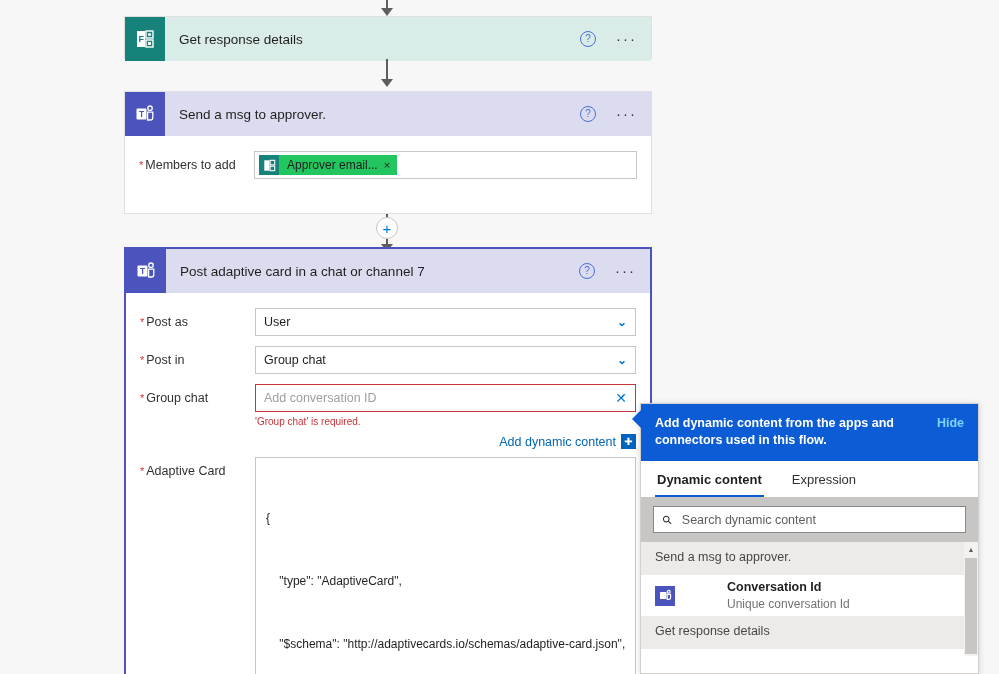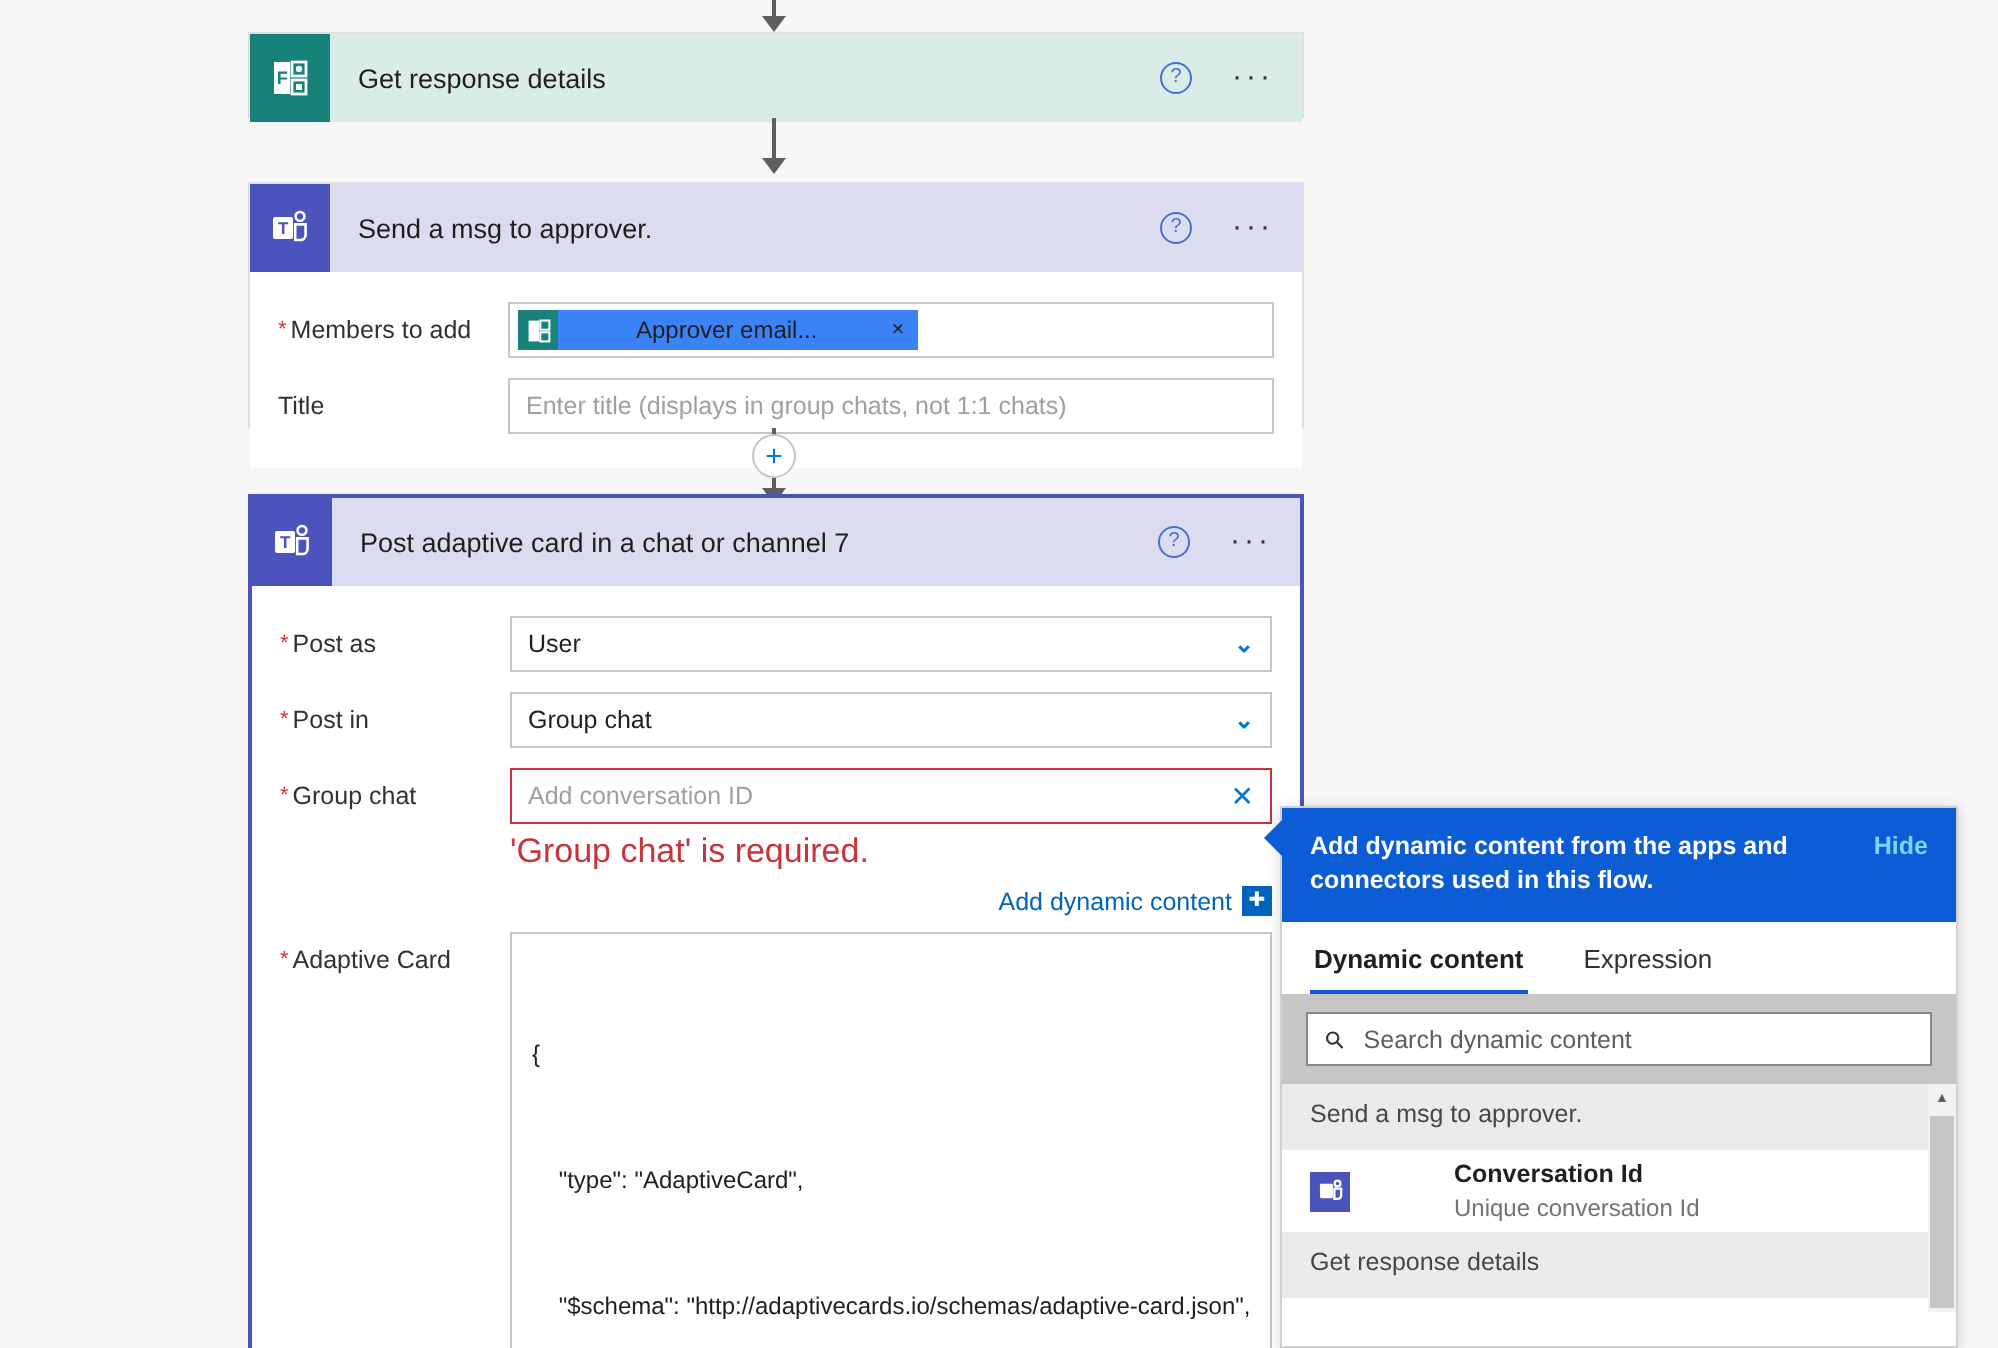--- a/index.html
+++ b/index.html
@@ -149,33 +149,32 @@
   .dropdown { justify-content: space-between; }
   .chev {
     color: #0078d4;
     font-size: 12px;
     font-weight: bold;
   }
   .xmark { color: #0078d4; font-size: 14px; }
 
   .err-text {
     color: #c9333a;
-    font-size: 17px;
+    font-size: 10px;
     margin-top: 4px;
   }
 
   
   .token {
     display: inline-flex;
     align-items: center;
-    background: #3b82f6;
+    background: #22c55e;
     height: 20px;
     font-size: 12px;
     color: #201f1e;
-    gap: 31px;
   }
   .token .tok-icon {
     width: 20px; height: 20px;
     background: #17827a;
     display: flex; align-items: center; justify-content: center;
     flex: 0 0 20px;
   }
   .token .tok-text { padding: 0 6px 0 8px; white-space: nowrap; }
   .token .tok-x { padding-right: 7px; color: #201f1e; font-size: 11px; }
 
@@ -410,28 +409,20 @@
                   <rect x="11" y="11" width="7" height="7" fill="none" stroke="#ffffff" stroke-width="1.6"></rect>
                 </svg>
               </span>
               <span class="tok-text">Approver email...</span>
               <span class="tok-x">×</span>
             </span>
           </div>
         </div>
       </div>
 
-      <div class="frow">
-        <div class="flabel">Title</div>
-        <div class="fctl">
-          <div class="input-box">
-            <span class="placeholder">Enter title (displays in group chats, not 1:1 chats)</span>
-          </div>
-        </div>
-      </div>
 
     </div>
   </div>
 
   <div class="connector" style="left:386px; top:214px; height:5px;"></div>
   <div class="plus-node" style="left:376px; top:217px;">
     <span>+</span>
   </div>
   <div class="connector" style="left:386px; top:239px; height:8px;"></div>
   <div class="arrowhead" style="left:381px; top:244px;"></div>

